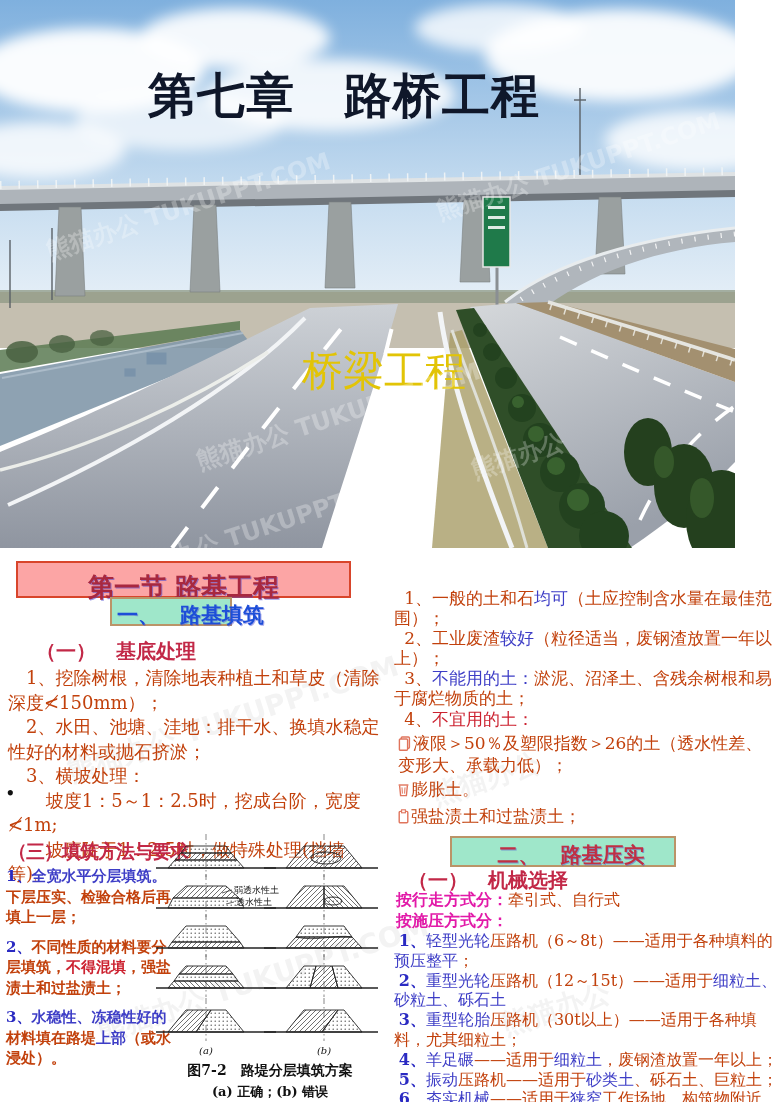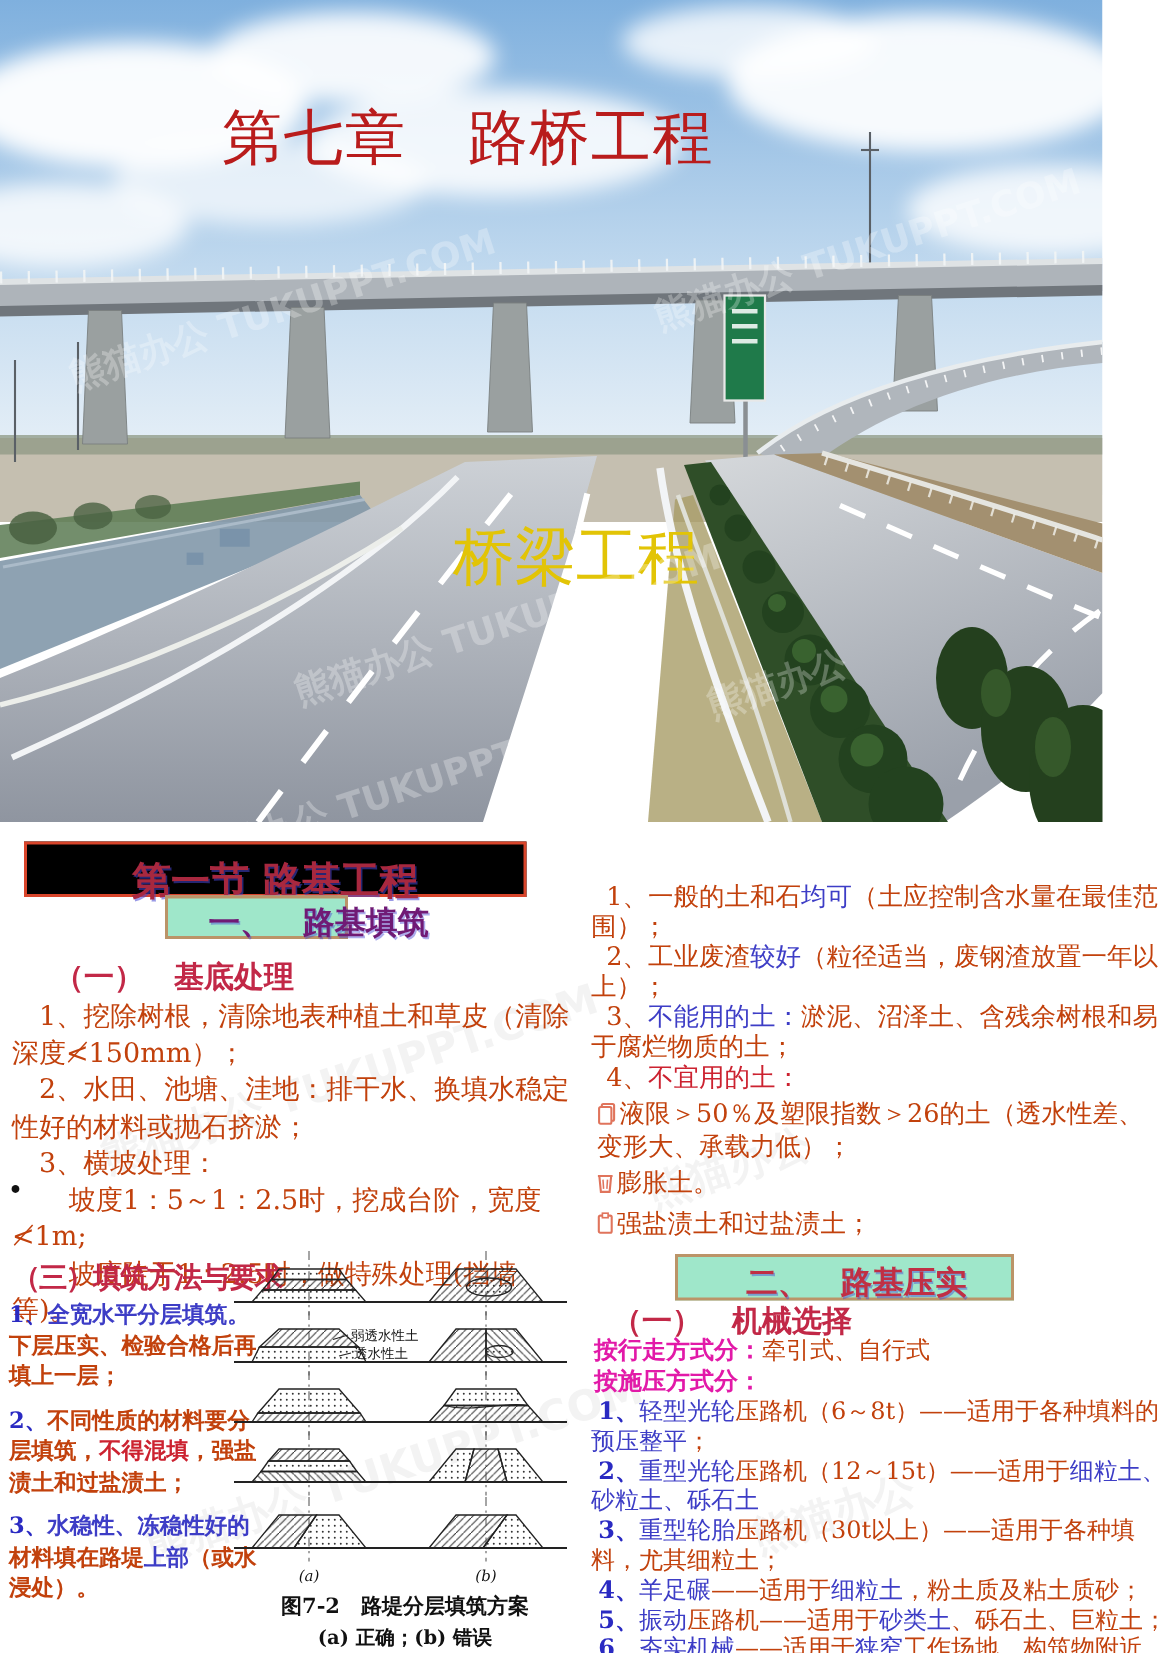--- a/index.html
+++ b/index.html
@@ -1,39 +1,39 @@
 <!DOCTYPE html>
 <html><head>
 <meta charset="utf-8">
 <style>
   html,body{margin:0;padding:0;background:#888;}
   .slide{position:relative;width:780px;height:1102px;background:#ffffff;overflow:hidden;
          font-family:"DejaVu Serif", serif;}
   
   .photo{position:absolute;left:0;top:0;width:735px;height:548px;overflow:hidden;}
-  .hero-title{position:absolute;left:148px;top:64px;font-size:40px;font-weight:400;
-              color:#b91c1c;letter-spacing:1px;white-space:nowrap;}
+  .hero-title{position:absolute;left:148px;top:64px;font-size:48px;font-weight:700;
+              color:#0f172a;letter-spacing:1px;white-space:nowrap;}
   .hero-sub{position:absolute;left:302px;font-size:41px;font-weight:400;white-space:nowrap;}
   .sub-red{color:#cc2211;}
   .sub-yellow{color:#e2c406;}
   
   .wm{position:absolute;transform:rotate(-18deg);font-family:"DejaVu Sans",sans-serif;
       font-weight:700;white-space:nowrap;pointer-events:none;}
   .wm-photo{color:rgba(255,255,255,0.28);font-size:24px;}
   .wm-paper{color:rgba(120,120,120,0.09);font-size:28px;}
   
   .banner-yellow{position:absolute;left:16px;top:561px;width:331px;height:33px;
-                 background:#000000;border:2px solid #d8452b;}
+                 background:#fca5a5;border:2px solid #d8452b;}
   .banner-yellow .txt{position:absolute;left:0;right:0;top:7px;text-align:center;
                       font-size:26px;font-weight:700;color:#a8283f;
                       text-shadow:1px 1px 0 rgba(70,70,210,0.55);white-space:nowrap;}
   .banner-green{background:#9fe7ca;border:2px solid #bb9468;position:absolute;}
   .bg1{left:110px;top:597px;width:118px;height:25px;}
-  .bg1 .txt{position:absolute;left:5px;top:2px;font-size:21px;font-weight:700;color:#701a75;
-            text-shadow:1px 1px 0 rgba(70,70,210,0.45);white-space:nowrap;margin-left:22px;}
+  .bg1 .txt{position:absolute;left:5px;top:2px;font-size:21px;font-weight:700;color:#1d4ed8;
+            text-shadow:1px 1px 0 rgba(70,70,210,0.45);white-space:nowrap;}
   .bg2{left:450px;top:836px;width:222px;height:27px;}
   .bg2 .txt{position:absolute;left:16px;right:0;top:3px;text-align:center;font-size:21px;
             font-weight:700;color:#c02f44;text-shadow:1px 1px 0 rgba(70,70,210,0.45);
             white-space:nowrap;}
   .crimson-h{position:absolute;font-size:20px;font-weight:700;color:#c22847;white-space:nowrap;}
   
   .tblock{position:absolute;color:#1a1a1a;}
   .tblock p{margin:0;}
   .basics{left:8px;top:666px;width:378px;font-size:18px;line-height:24.5px;}
   .basics .ind1{text-indent:1em;}
@@ -372,18 +372,18 @@
 
   <div class="tblock mach-lines">
     <p><span class="c-m">按行走方式分：</span><span class="c-k">牵引式、自行式</span></p>
     <p><span class="c-m">按施压方式分：</span></p>
   </div>
 
   <div class="tblock machines">
     <p><span class="c-n">1、</span><span class="c-b">轻型光轮</span><span class="c-k">压路机（6～8t）——适用于各种填料的</span><span class="c-b">预压整平</span><span class="c-k">；</span></p>
     <p><span class="c-n">2、</span><span class="c-b">重型光轮</span><span class="c-k">压路机（12～15t）——适用于</span><span class="c-b">细粒土、砂粒土、砾石土</span></p>
     <p><span class="c-n">3、</span><span class="c-b">重型轮胎</span><span class="c-k">压路机（30t以上）——适用于各种填料，尤其细粒土；</span></p>
-    <p><span class="c-n">4、</span><span class="c-b">羊足碾</span><span class="c-k">——适用于</span><span class="c-b">细粒土</span><span class="c-k">，粉土质及粘土质砂；</span></p>
+    <p><span class="c-n">4、</span><span class="c-b">羊足碾</span><span class="c-k">——适用于</span><span class="c-b">细粒土</span><span class="c-k">，废钢渣放置一年以上；</span></p>
     <p><span class="c-n">5、</span><span class="c-b">振动</span><span class="c-k">压路机——适用于</span><span class="c-b">砂类土</span><span class="c-k">、砾石土、巨粒土；</span></p>
     <p><span class="c-n">6、</span><span class="c-b">夯实机械</span><span class="c-k">——适用于</span><span class="c-b">狭窄</span><span class="c-k">工作场地、构筑物附近。</span></p>
   </div>
 
 </div>
 
 </body></html>

